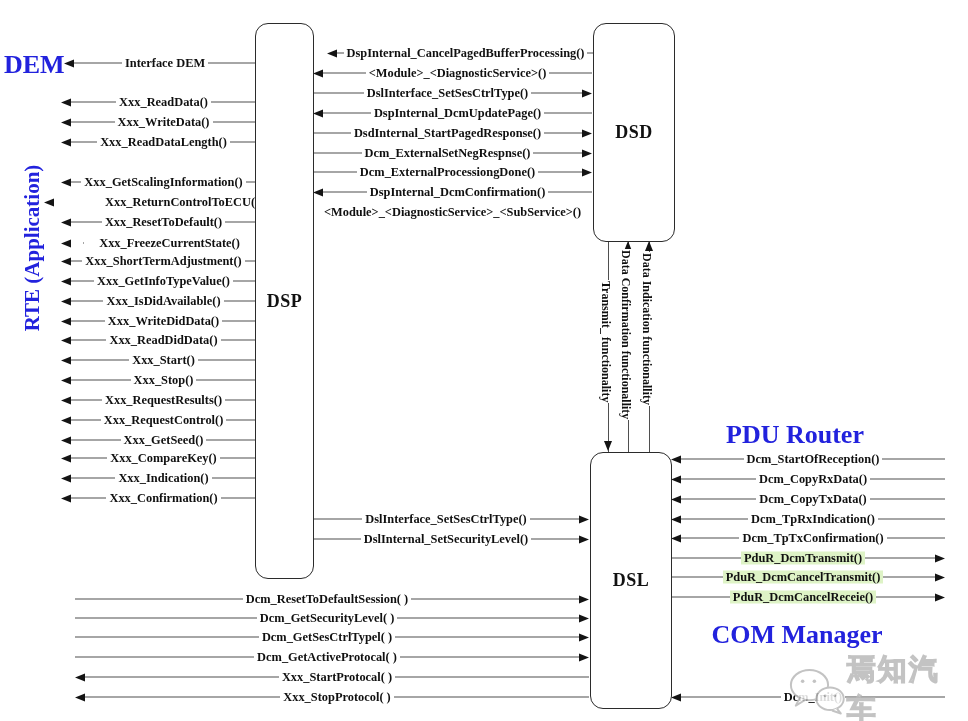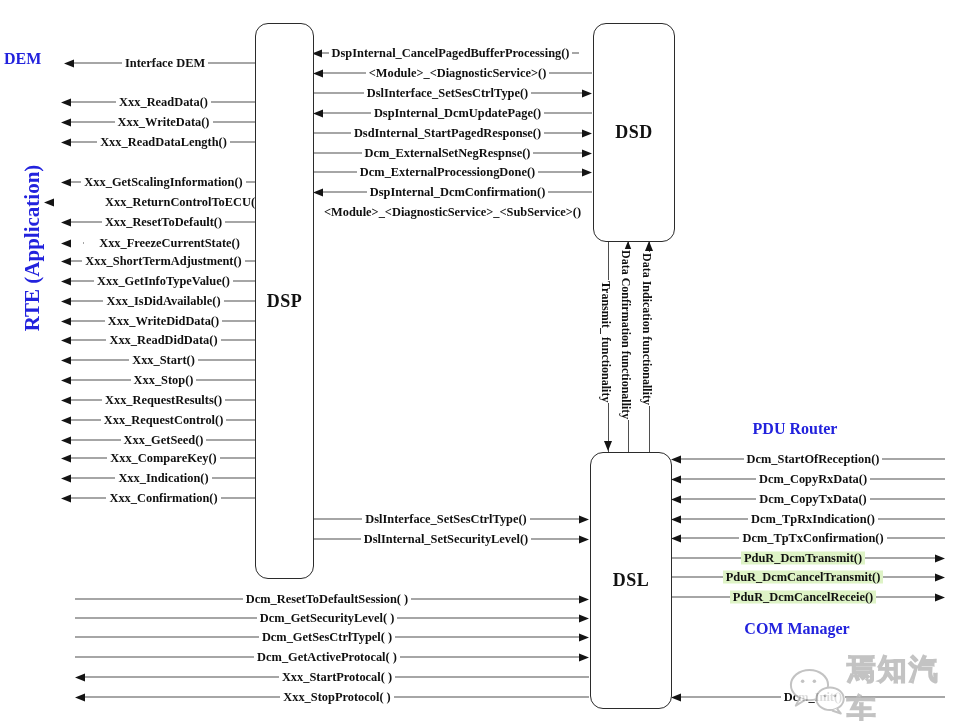--- a/index.html
+++ b/index.html
@@ -1,21 +1,21 @@
 <!DOCTYPE html>
 <html style="--accent: #2222dd; --hl: #def3c6;"><head>
 <meta charset="utf-8">
 <style>
   html,body{margin:0;padding:0;background:#fff;}
   #canvas{position:relative;width:968px;height:721px;background:#fff;overflow:hidden;
           font-family:"Liberation Serif","DejaVu Serif",serif;}
   .box{position:absolute;border:1.6px solid #2b2b2b;border-radius:13px;background:#fff;
        display:flex;align-items:center;justify-content:center;z-index:3;}
   .box .bl{font-weight:bold;font-size:18px;color:#111;letter-spacing:.5px;}
-  .title{position:absolute;color:var(--accent,#2222dd);font-weight:bold;font-size:16px;
+  .title{position:absolute;color:var(--accent,#2222dd);font-weight:bold;font-size:26px;
          white-space:nowrap;z-index:4;}
   .sig{position:absolute;display:flex;align-items:center;transform:translateY(-50%);
        height:15px;z-index:2;}
   .ln{flex:1 1 auto;height:0;border-top:1.4px solid #4f4f4f;min-width:0;}
   .lb{flex:0 0 auto;padding:0 3px;background:#fff;font-weight:bold;font-size:12.4px;
       line-height:1.1;color:#101010;white-space:nowrap;}
   .lb.hl{background:var(--hl,#def3c6);}
   .ah{flex:0 0 auto;width:0;height:0;}
   .ah-l{border-top:4.6px solid transparent;border-bottom:4.6px solid transparent;
         border-right:10px solid #141414;}
@@ -188,21 +188,21 @@
       <span class="ln"></span>
       <span class="lb">Xxx_Indication()</span>
       <span class="ln"></span>
     </div>
     <div class="sig" style="left: 61px; width: 195px; top: 498px;">
       <span class="ah ah-l"></span>
       <span class="ln"></span>
       <span class="lb">Xxx_Confirmation()</span>
       <span class="ln"></span>
     </div>
-    <div class="sig" style="left: 312px; width: 267px; top: 53px;">
+    <div class="sig" style="left: 327px; width: 267px; top: 53px;">
       <span class="ah ah-l"></span>
       <span class="ln"></span>
       <span class="lb">DspInternal_CancelPagedBufferProcessing()</span>
       <span class="ln"></span>
     </div>
     <div class="sig" style="left: 313px; width: 279px; top: 73px;">
       <span class="ah ah-l"></span>
       <span class="ln"></span>
       <span class="lb">&lt;Module&gt;_&lt;DiagnosticService&gt;()</span>
       <span class="ln"></span>

